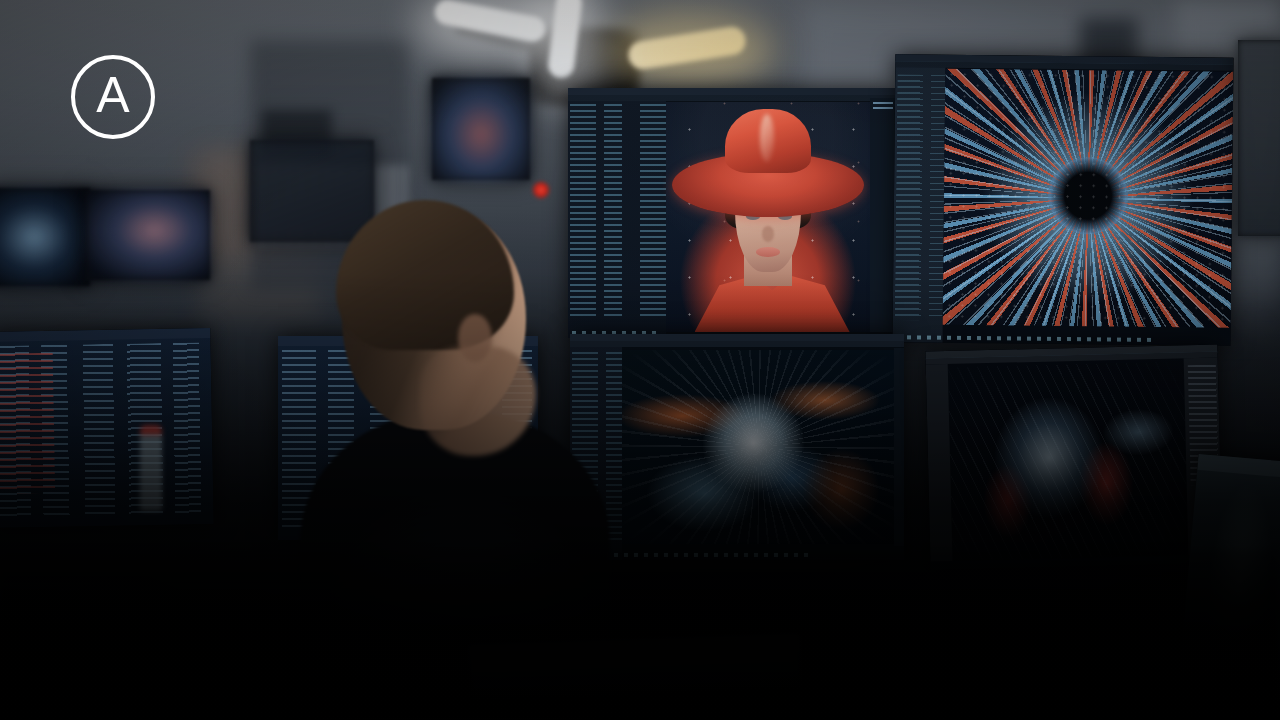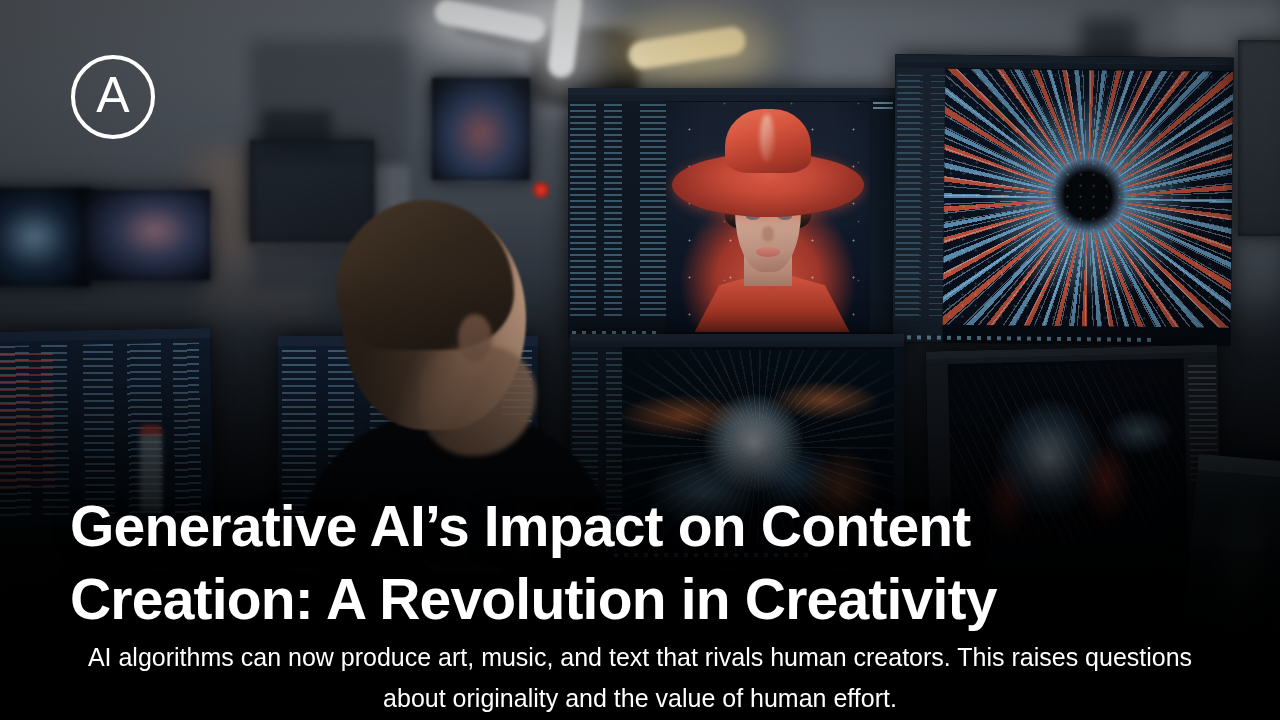--- a/index.html
+++ b/index.html
@@ -638,18 +638,16 @@
     <div class="vignette"></div>
     <div class="scrim"></div>
   </div>
 
   <div class="overlay">
 
     <div class="logo">
       <span>A</span>
     </div>
 
-    <h1 class="headline">Generative AI’s Impact on Content Creation: A Revolution in Creativity</h1>
-
-    <p class="subhead">AI algorithms can now produce art, music, and text that rivals human creators. This raises questions about originality and the value of human effort.</p>
+
   </div>
 
 </div>
 
 </body></html>

